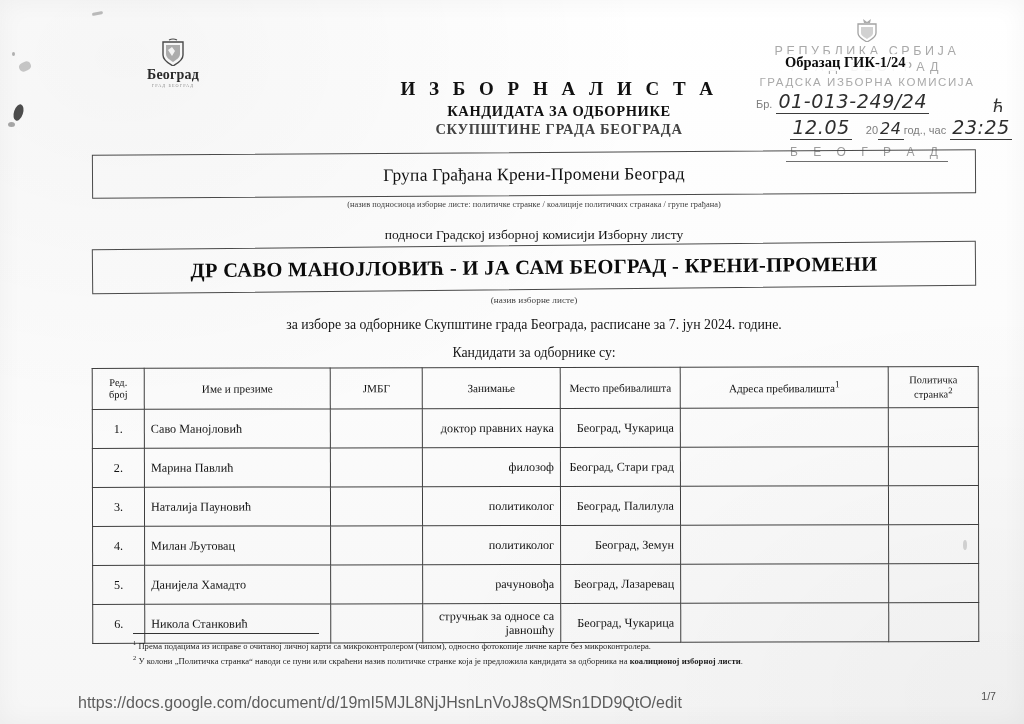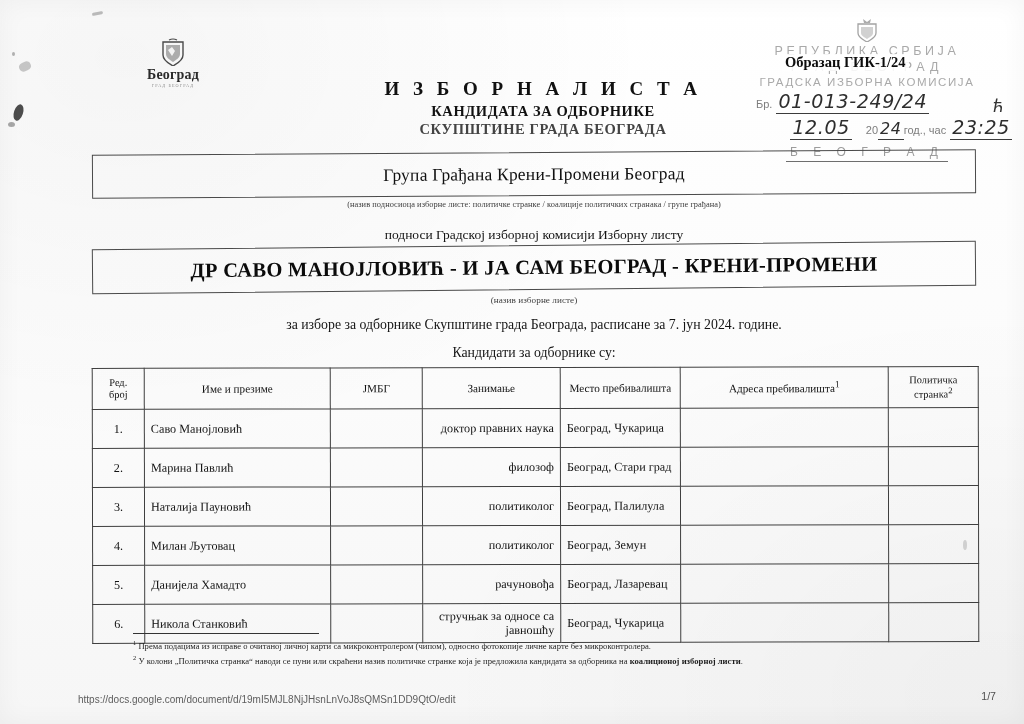--- a/index.html
+++ b/index.html
@@ -61,21 +61,21 @@
     display: block;
     font-size: 4.2px;
     color: #8d8d8d;
     letter-spacing: 1.1px;
     margin-top: 2px;
   }
 
   
   .doc-title {
     position: absolute;
-    left: 328px;
+    left: 344px;
     top: 78px;
     width: 430px;
     text-align: center;
   }
   .doc-title .t1 {
     font-weight: bold;
     font-size: 19px;
     letter-spacing: 4.5px;
     color: #111;
   }
@@ -259,21 +259,21 @@
     font-weight: normal;
     font-size: 11.2px;
     height: 34px;
     line-height: 1.15;
   }
   table.lista thead th.narrow { font-size: 10.4px; }
   table.lista tbody td { height: 32px; font-size: 12.2px; }
   td.c-num  { text-align: center; font-size: 12.5px; }
   td.c-name { text-align: left; padding-left: 10px; }
   td.c-occ  { text-align: right; padding-left: 9px; line-height: 1.15; }
-  td.c-place{ text-align: left; padding-left: 9px; }
+  td.c-place{ text-align: right; padding-left: 9px; }
   tr.tall td { height: 44px; }
 
   
   .footnotes {
     position: absolute;
     left: 133px;
     top: 633px;
     width: 740px;
   }
   .fn-rule {
@@ -290,21 +290,21 @@
   }
   .fn sup { font-size: 6.4px; }
   .fn b { font-weight: bold; }
 
   
   .url-foot {
     position: absolute;
     left: 78px;
     top: 694px;
     font-family: "Liberation Sans", sans-serif;
-    font-size: 10px;
+    font-size: 16px;
     color: #5d5d5d;
   }
   .page-foot {
     position: absolute;
     right: 28px;
     top: 690px;
     font-family: "Liberation Sans", sans-serif;
     font-size: 10.6px;
     color: #4f4f4f;
   }

